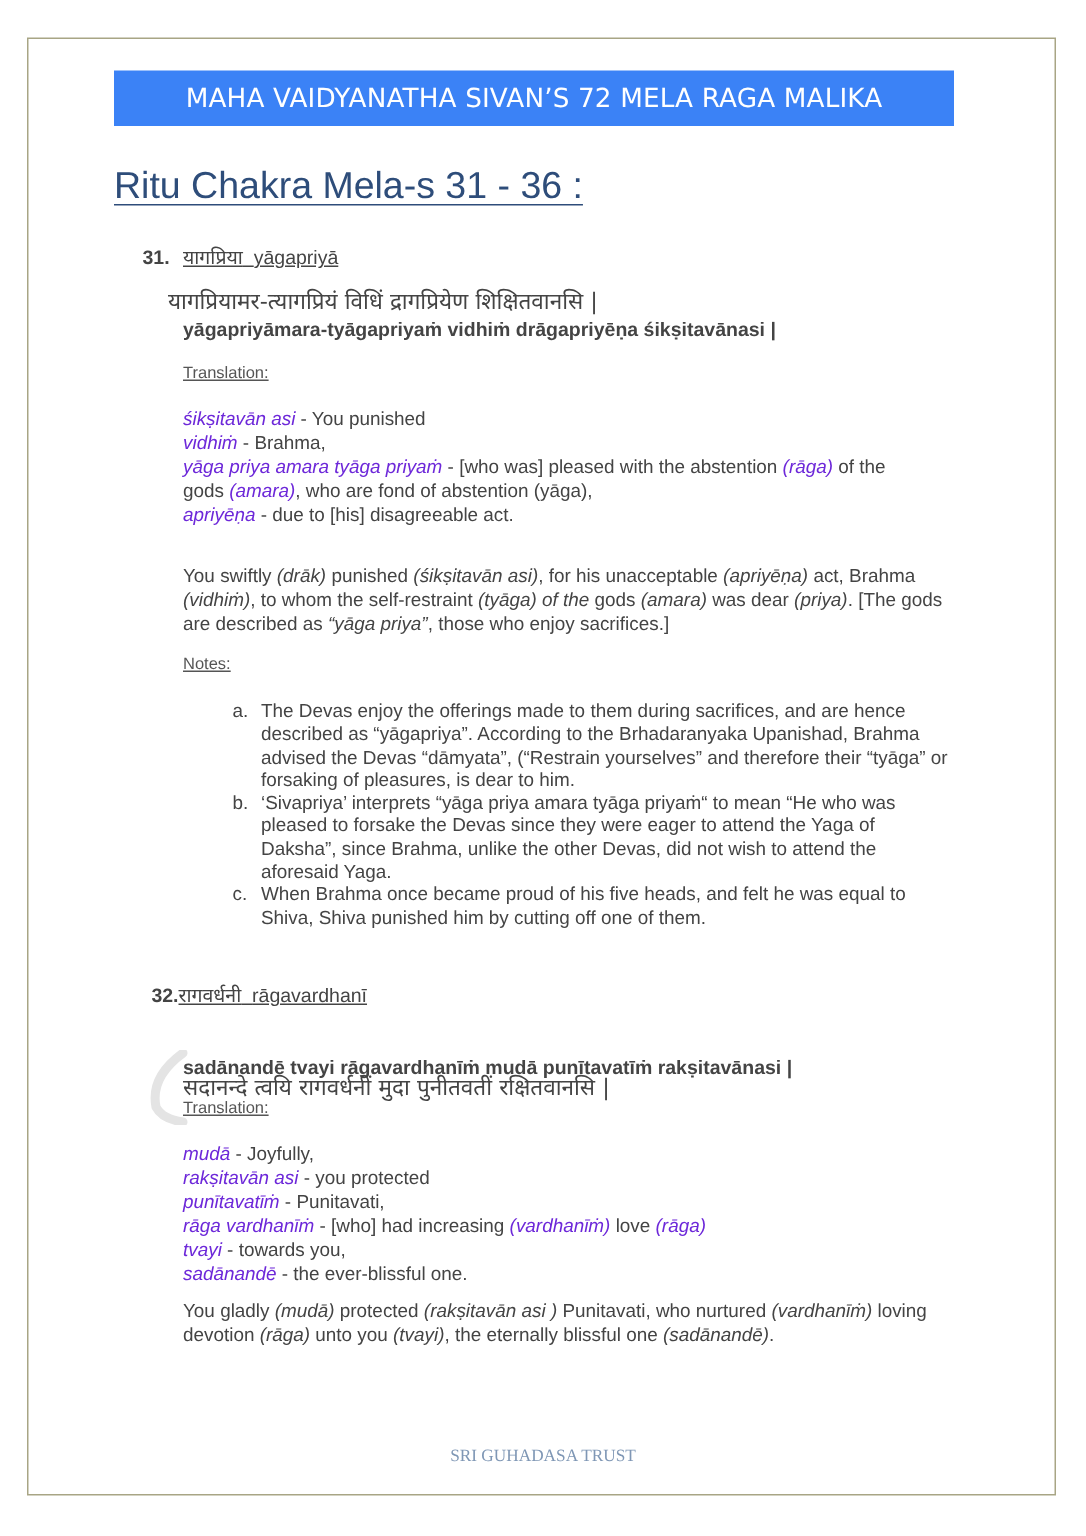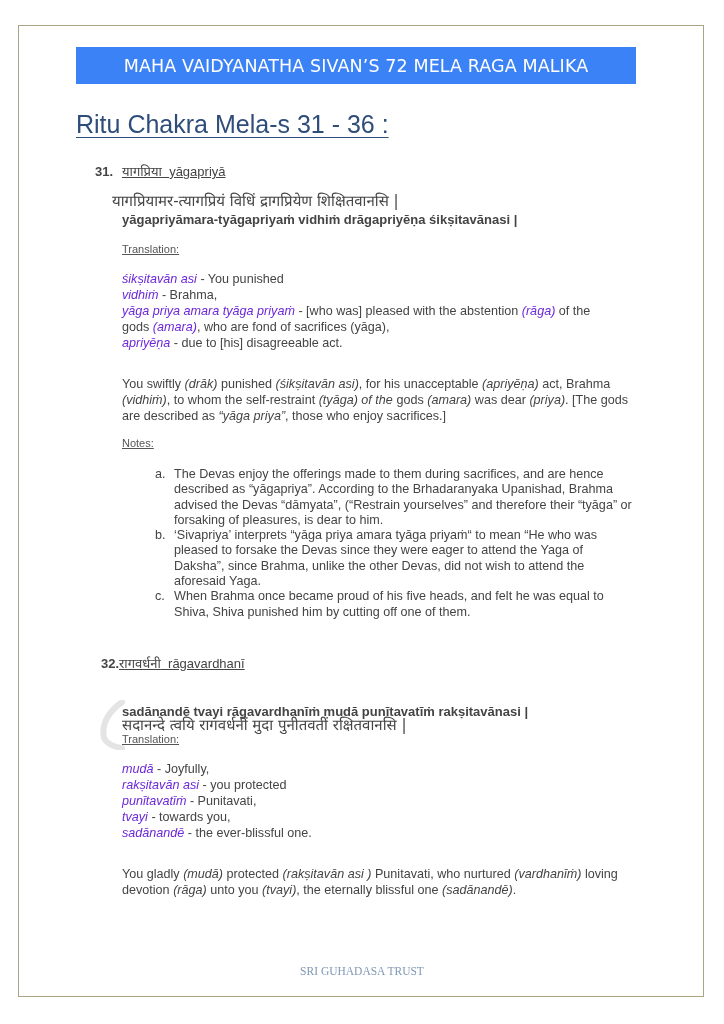--- a/index.html
+++ b/index.html
@@ -48,21 +48,21 @@
 
 <div class="abs verse-deva" style="left:112px; top:190px;">यागप्रियामर-त्यागप्रियं विधिं द्रागप्रियेण शिक्षितवानसि |</div>
 <div class="abs verse-roman" style="left:122px; top:212px;">yāgapriyāmara-tyāgapriyaṁ vidhiṁ drāgapriyēṇa śikṣitavānasi |</div>
 
 <div class="abs label-underlined" style="left:122px; top:243px;">Translation:</div>
 
 <div class="abs gloss" style="left:122px; top:271px;">
   <div><i>śikṣitavān asi</i><span> - You punished</span></div>
   <div><i>vidhiṁ</i><span> - Brahma,</span></div>
   <div><i>yāga priya amara tyāga priyaṁ</i><span> - [who was] pleased with the abstention </span><i>(rāga)</i><span> of the</span></div>
-  <div><span>gods </span><i>(amara)</i><span>, who are fond of sacrifices (yāga),</span></div>
+  <div><span>gods </span><i>(amara)</i><span>, who are fond of abstention (yāga),</span></div>
   <div><i>apriyēṇa</i><span>  - due to [his] disagreeable act.</span></div>
 </div>
 
 <div class="abs para" style="left:122px; top:376px;"><span>You swiftly </span><i>(drāk)</i><span> punished </span><i>(śikṣitavān asi)</i><span>, for his unacceptable </span><i>(apriyēṇa)</i><span> act, Brahma </span><i>(vidhiṁ)</i><span>, to whom the self-restraint </span><i>(tyāga) of the</i><span> gods </span><i>(amara)</i><span> was dear </span><i>(priya)</i><span>. [The gods are described as </span><i>“yāga priya”</i><span>, those who enjoy sacrifices.]</span></div>
 
 <div class="abs label-underlined" style="left:122px; top:437px;">Notes:</div>
 
 <div class="abs notes-list" style="left:155px; top:467px;">
   <div class="note-item"><span class="marker">a.</span><span>The Devas enjoy the offerings made to them during sacrifices, and are hence described as “yāgapriya”. According to the Brhadaranyaka Upanishad, Brahma advised the Devas “dāmyata”, (“Restrain yourselves” and therefore their “tyāga” or forsaking of pleasures, is dear to him.</span></div>
   <div class="note-item"><span class="marker">b.</span><span>‘Sivapriya’ interprets “yāga priya amara tyāga priyaṁ“ to mean “He who was pleased to forsake the Devas since they were eager to attend the Yaga of Daksha”, since Brahma, unlike the other Devas, did not wish to attend the aforesaid Yaga.</span></div>
@@ -79,19 +79,20 @@
 
 <div class="abs verse-deva" style="left:122px; top:714px;">सदानन्दे त्वयि रागवर्धनीं मुदा पुनीतवतीं रक्षितवानसि |</div>
 <div class="abs verse-roman" style="left:122px; top:704px;">sadānandē tvayi rāgavardhanīṁ mudā punītavatīṁ rakṣitavānasi |</div>
 
 <div class="abs label-underlined" style="left:122px; top:733px;">Translation:</div>
 
 <div class="abs gloss" style="left:122px; top:761px;">
   <div><i>mudā</i><span> - Joyfully,</span></div>
   <div><i>rakṣitavān asi</i><span> - you protected</span></div>
   <div><i>punītavatīṁ</i><span> - Punitavati,</span></div>
+  <div><i>rāga vardhanīṁ</i><span> - [who] had increasing </span><i>(vardhanīṁ)</i><span> love </span><i>(rāga)</i></div>
   <div><i>tvayi</i><span> - towards you,</span></div>
   <div><i>sadānandē</i><span> - the ever-blissful one.</span></div>
 </div>
 
 <div class="abs para" style="left:122px; top:866px;"><span>You gladly </span><i>(mudā)</i><span> protected </span><i>(rakṣitavān asi )</i><span> Punitavati, who nurtured </span><i>(vardhanīṁ)</i><span>  loving devotion </span><i>(rāga)</i><span>  unto you </span><i>(tvayi)</i><span>, the eternally blissful one </span><i>(sadānandē)</i><span>.</span></div>
 
 <div class="footer">SRI GUHADASA TRUST</div>
 
 </body></html>

